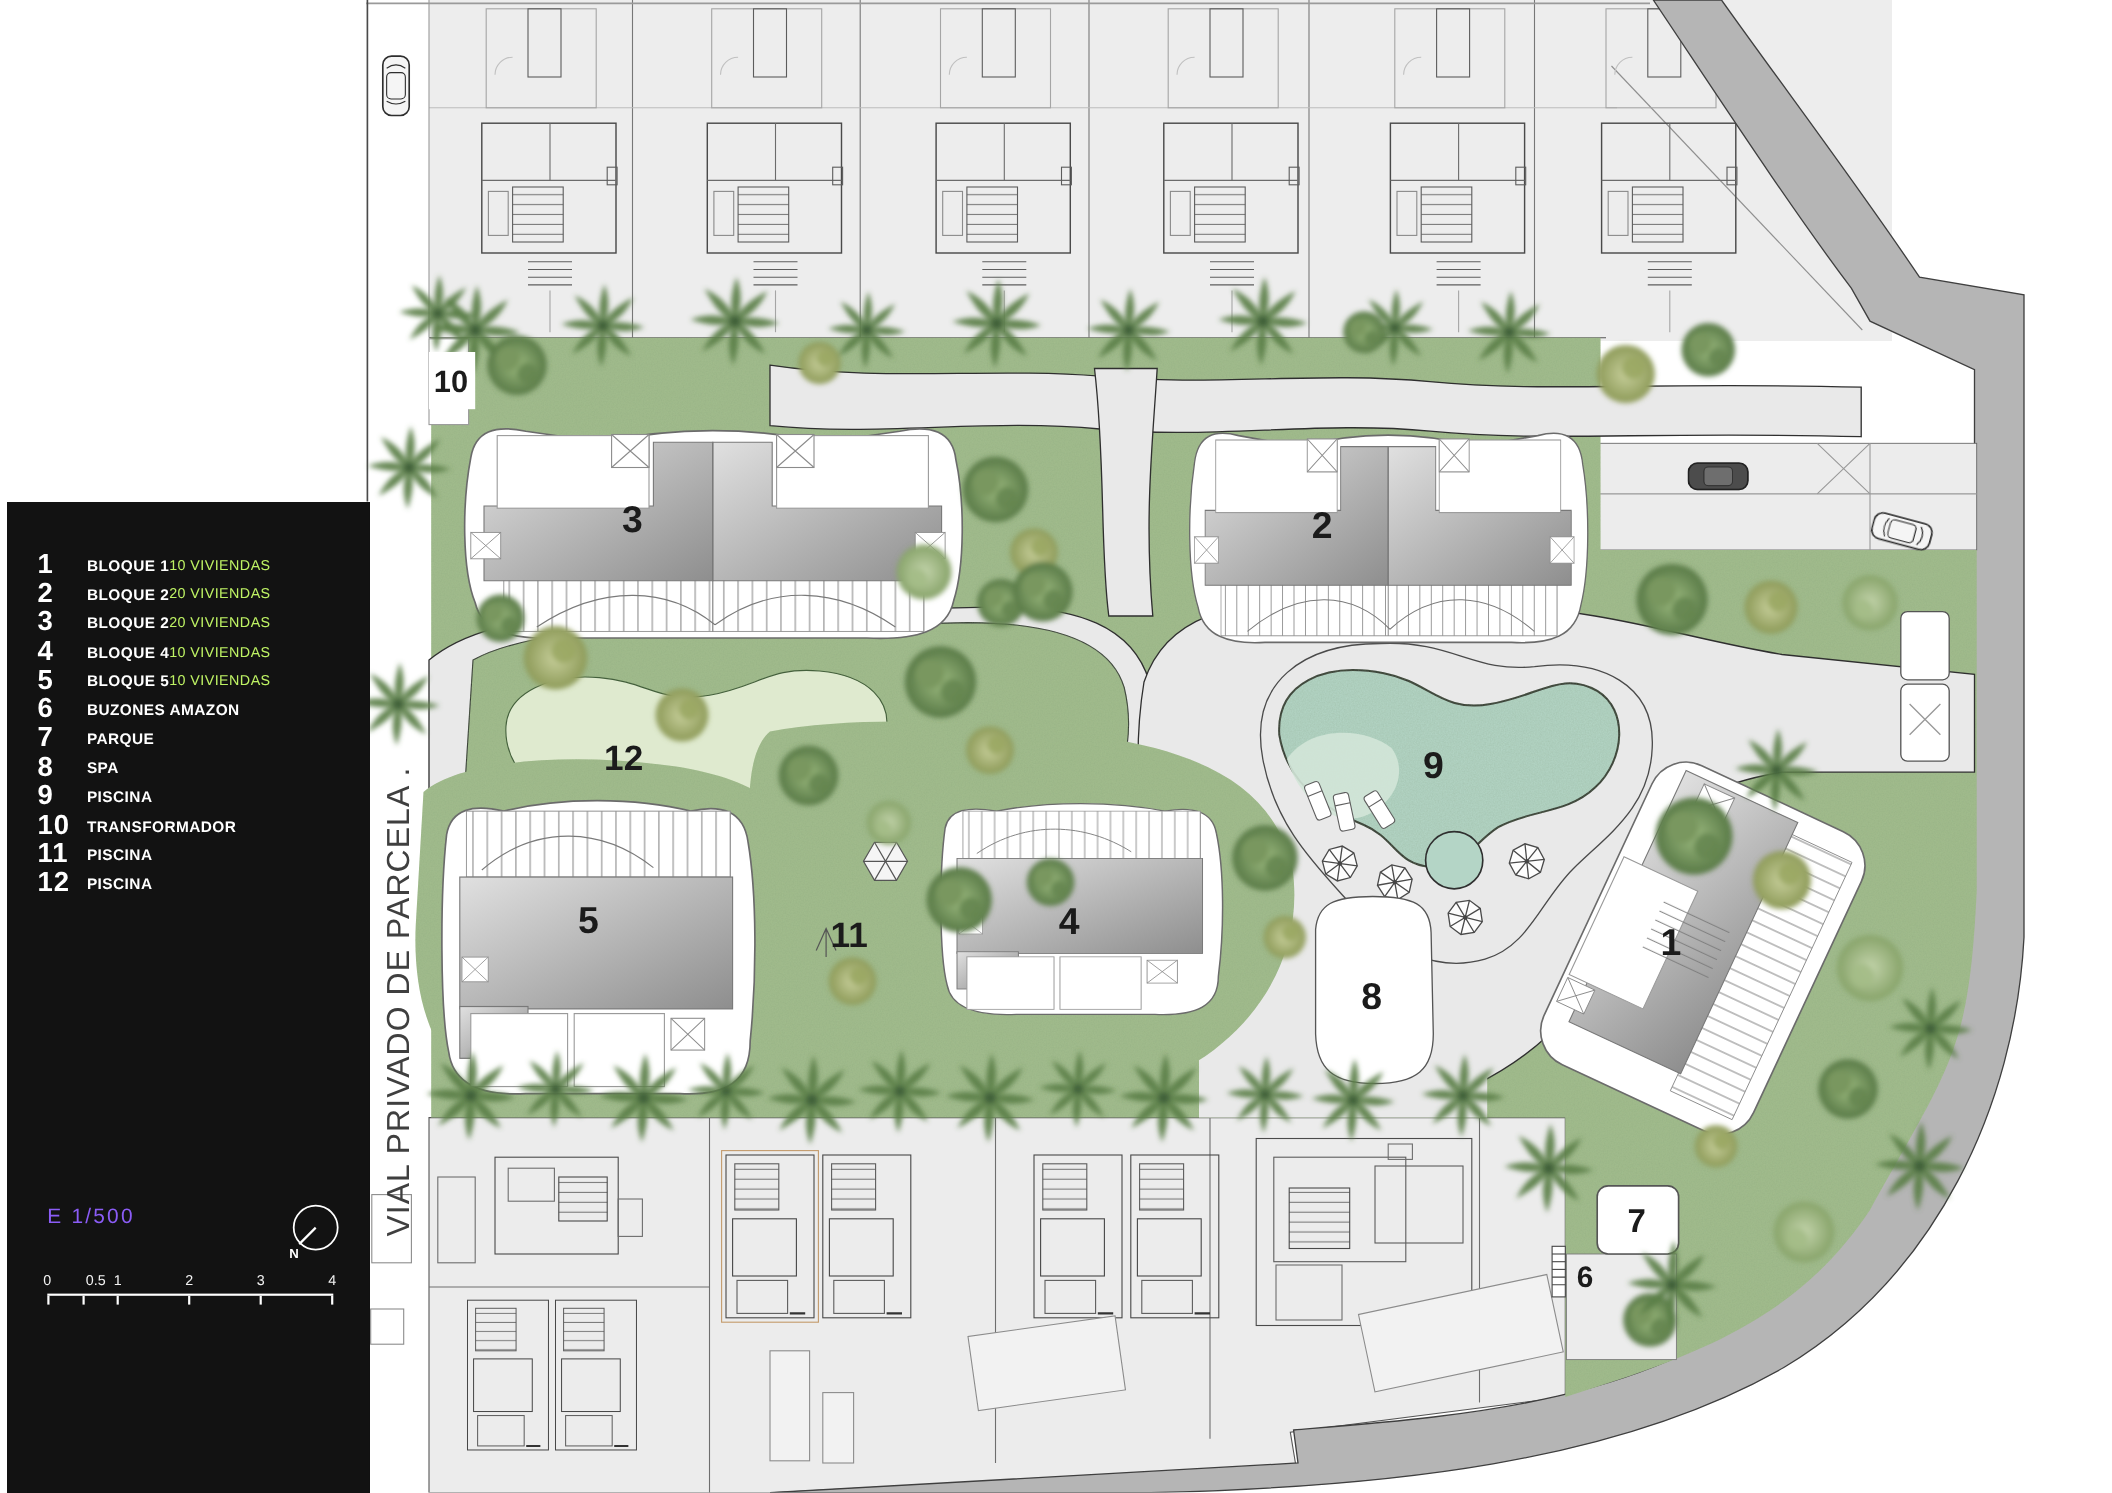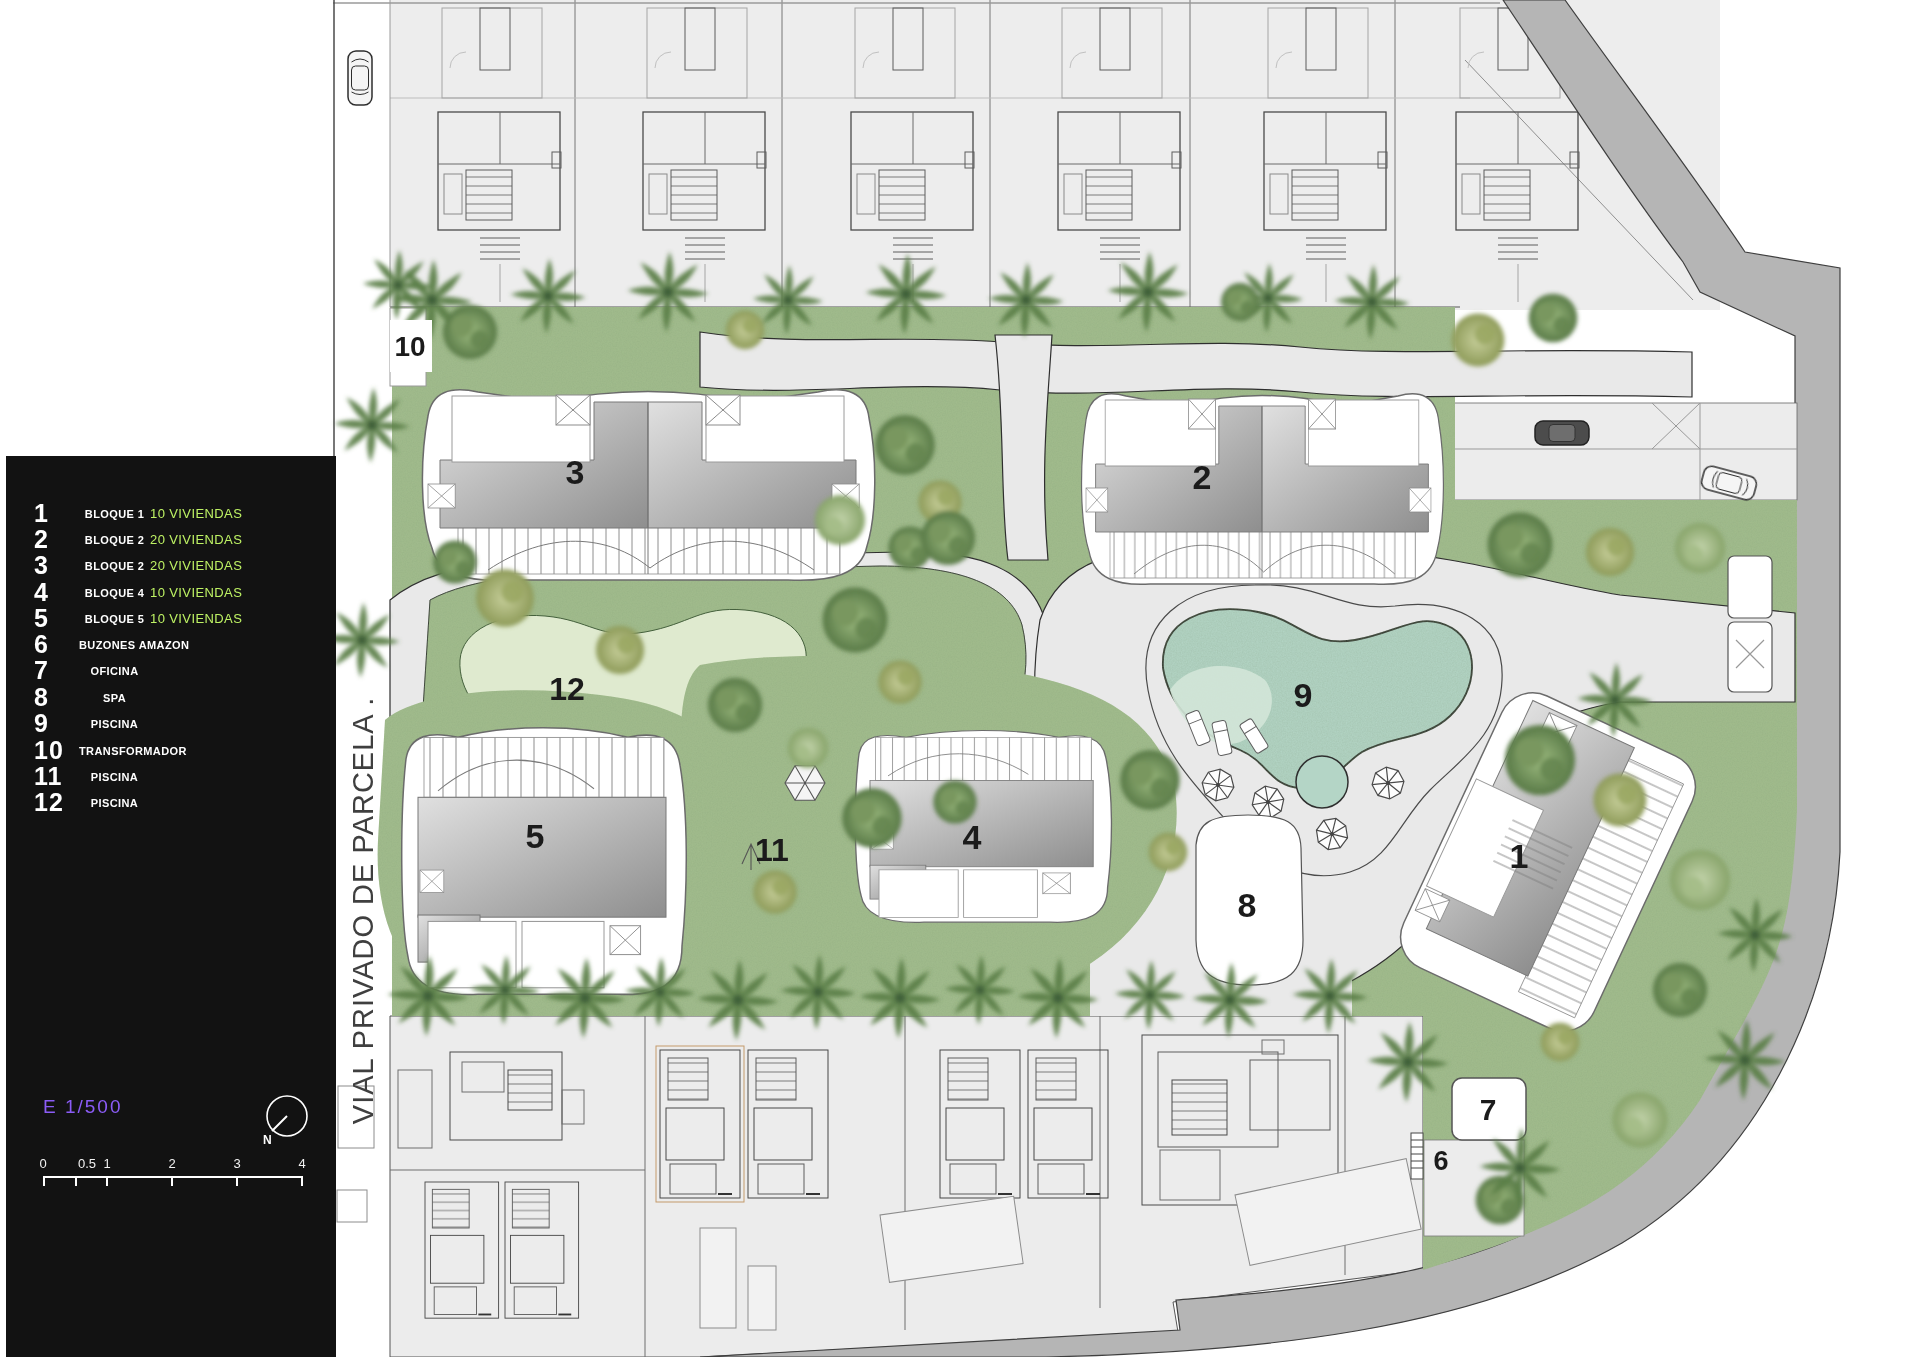--- a/index.html
+++ b/index.html
@@ -3,21 +3,21 @@
 <meta charset="utf-8">
 <style>
   html,body{margin:0;padding:0;background:#fff;}
   body{width:1920px;height:1357px;font-family:"Liberation Sans",sans-serif;}
   #stage{position:relative;width:1920px;height:1357px;overflow:hidden;background:#fff;}
   #plan-svg{position:absolute;left:0;top:0;}
   
   #panel{position:absolute;left:6px;top:456px;width:330px;height:901px;background:#121212;color:#fff;}
   .lrow{position:absolute;left:28px;display:flex;align-items:center;height:27px;white-space:nowrap;}
   .lnum{width:45px;font-size:25px;font-weight:700;letter-spacing:1px;line-height:1;}
-  .llbl{min-width:71px;font-size:11px;font-weight:700;letter-spacing:.4px;text-align:center;}
+  .llbl{min-width:71px;font-size:14px;font-weight:700;letter-spacing:.4px;}
   .ldet{font-size:13px;color:#bef264;letter-spacing:.4px;}
   #scale-label{position:absolute;left:37px;top:640px;font-size:19px;letter-spacing:2px;color:#8b5cf6;}
   #compass{position:absolute;left:247px;top:632px;}
   #scalebar{position:absolute;left:37px;top:700px;width:268px;height:34px;}
   #scalebar .line{position:absolute;left:0;top:20px;width:260px;border-top:2px solid #fff;}
   #scalebar .tick{position:absolute;top:22px;width:2px;height:8px;background:#fff;}
   #scalebar .tlab{position:absolute;top:0;width:26px;margin-left:-13px;text-align:center;font-size:13px;color:#f2f2f2;}
   
   #street{position:absolute;left:337px;top:745px;width:54px;height:330px;display:flex;align-items:center;justify-content:center;}
   #street span{transform:rotate(-90deg);white-space:nowrap;font-size:29px;letter-spacing:1px;color:#3f3f3f;}
@@ -468,21 +468,21 @@
         <span class="lnum">5</span>
         <span class="llbl">BLOQUE 5</span>
         <span class="ldet">10 VIVIENDAS</span>
       </div>
   <div class="lrow" style="top:175px">
         <span class="lnum">6</span>
         <span class="llbl">BUZONES AMAZON</span>
       </div>
   <div class="lrow" style="top:201px">
         <span class="lnum">7</span>
-        <span class="llbl">OFICINA</span>
+        <span class="llbl">PARQUE</span>
       </div>
   <div class="lrow" style="top:228px">
         <span class="lnum">8</span>
         <span class="llbl">SPA</span>
       </div>
   <div class="lrow" style="top:254px">
         <span class="lnum">9</span>
         <span class="llbl">PISCINA</span>
       </div>
   <div class="lrow" style="top:281px">

